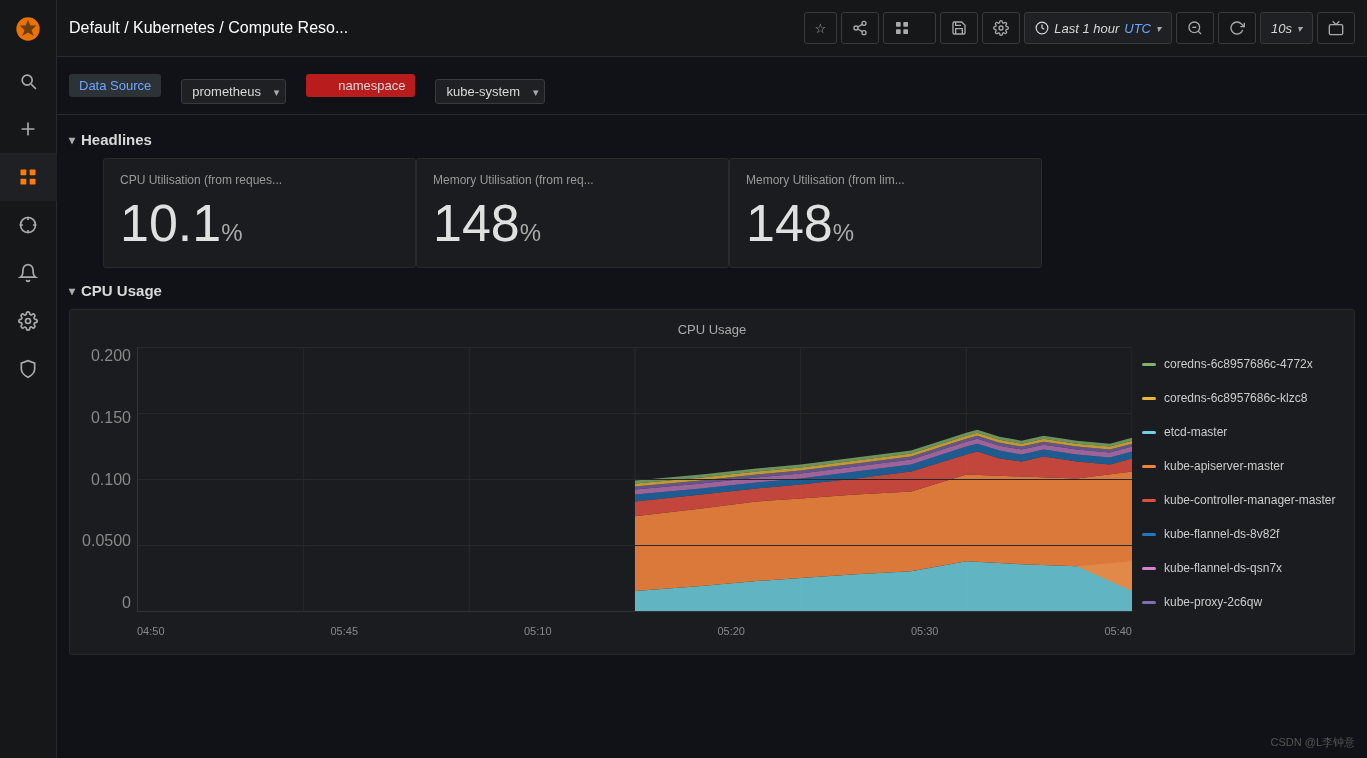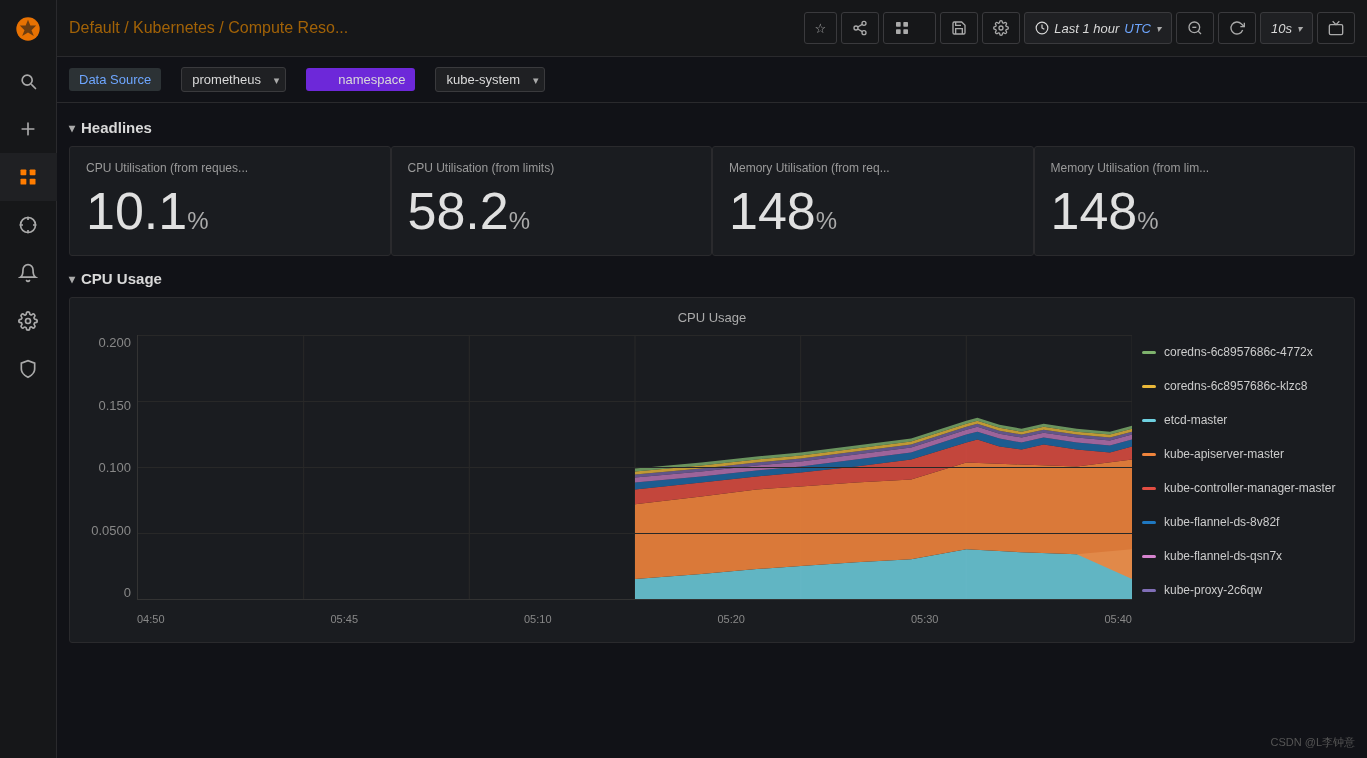--- a/index.html
+++ b/index.html
@@ -62,21 +62,21 @@
       border-bottom: 1px solid #2a2a2d;
       padding: 0 12px;
       height: 57px;
       display: flex;
       align-items: center;
       gap: 8px;
       flex-shrink: 0;
     }
     .topbar-title {
       font-size: 16px;
-      color: #a16207;
+      color: #ffffff;
       font-weight: 400;
       flex: 1;
     }
     .topbar-actions {
       display: flex;
       align-items: center;
       gap: 4px;
     }
     .topbar-btn {
       background: transparent;
@@ -123,20 +123,21 @@
       padding: 4px 24px 4px 10px;
       border-radius: 3px;
       font-size: 13px;
       cursor: pointer;
       appearance: none;
       position: relative;
     }
     .filter-select-wrap {
       position: relative;
       display: inline-block;
+      margin-top: 12px;
     }
     .filter-select-wrap::after {
       content: '▾';
       position: absolute;
       right: 7px;
       top: 50%;
       transform: translateY(-50%);
       pointer-events: none;
       color: #aaa;
       font-size: 11px;
@@ -161,20 +162,21 @@
       color: #d9d9d9;
       cursor: pointer;
     }
     .section-header .chevron { color: #aaa; font-size: 12px; }
 
     
     .stat-cards {
       display: grid;
       grid-template-columns: repeat(4, 1fr);
       margin-bottom: 14px;
+      margin-left: 34px;
     }
     .stat-card {
       background: #1a1c20;
       border: 1px solid #2a2a2d;
       border-radius: 3px;
       padding: 14px 16px 18px;
     }
     .stat-card-title {
       font-size: 12px;
       color: #9a9a9a;
@@ -241,21 +243,21 @@
       position: absolute;
       left: 0;
       top: 0;
       bottom: 30px;
       width: 55px;
       display: flex;
       flex-direction: column;
       justify-content: space-between;
       text-align: right;
       padding-right: 6px;
-      font-size: 13px;
+      font-size: 16px;
       color: #888;
     }
 
     
     .x-axis {
       position: absolute;
       bottom: 0;
       left: 55px;
       right: 0;
       height: 22px;
@@ -420,21 +422,21 @@
     </div>
   </div>
 
   <div class="filters-bar">
     <span class="filter-label">Data Source</span>
     <div class="filter-select-wrap">
       <select class="filter-select">
         <option>prometheus</option>
       </select>
     </div>
-    <span class="filter-label" style="color:#d9d9d9;background:#6d28d9;padding-left:32px;">namespace</span>
+    <span class="filter-label" style="color:#d9d9d9;background:#b91c1c;padding-left:32px;">namespace</span>
     <div class="filter-select-wrap">
       <select class="filter-select">
         <option>kube-system</option>
       </select>
     </div>
   </div>
 
   <div class="content">
 
     <div class="section-header">
@@ -444,26 +446,20 @@
 
     <div class="stat-cards">
 
       <div class="stat-card">
         <div class="stat-card-title">CPU Utilisation (from reques...</div>
         <div class="stat-card-value">
           <span>10.1</span><span class="unit">%</span>
         </div>
       </div>
 
-      <div class="stat-card">
-        <div class="stat-card-title">CPU Utilisation (from limits)</div>
-        <div class="stat-card-value">
-          <span>58.2</span><span class="unit">%</span>
-        </div>
-      </div>
 
       <div class="stat-card">
         <div class="stat-card-title">Memory Utilisation (from req...</div>
         <div class="stat-card-value">
           <span>148</span><span class="unit">%</span>
         </div>
       </div>
 
       <div class="stat-card">
         <div class="stat-card-title">Memory Utilisation (from lim...</div>

